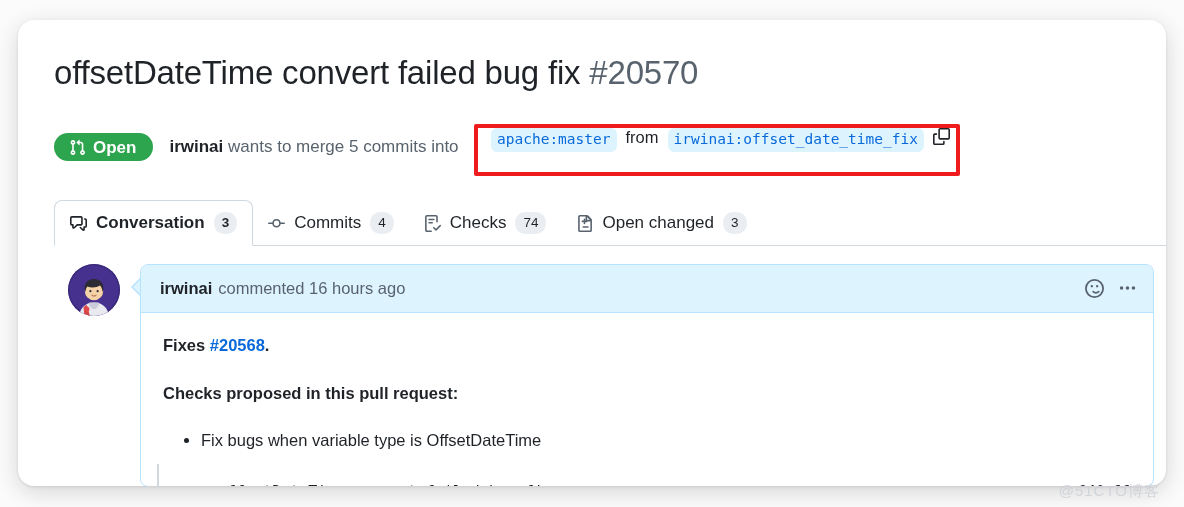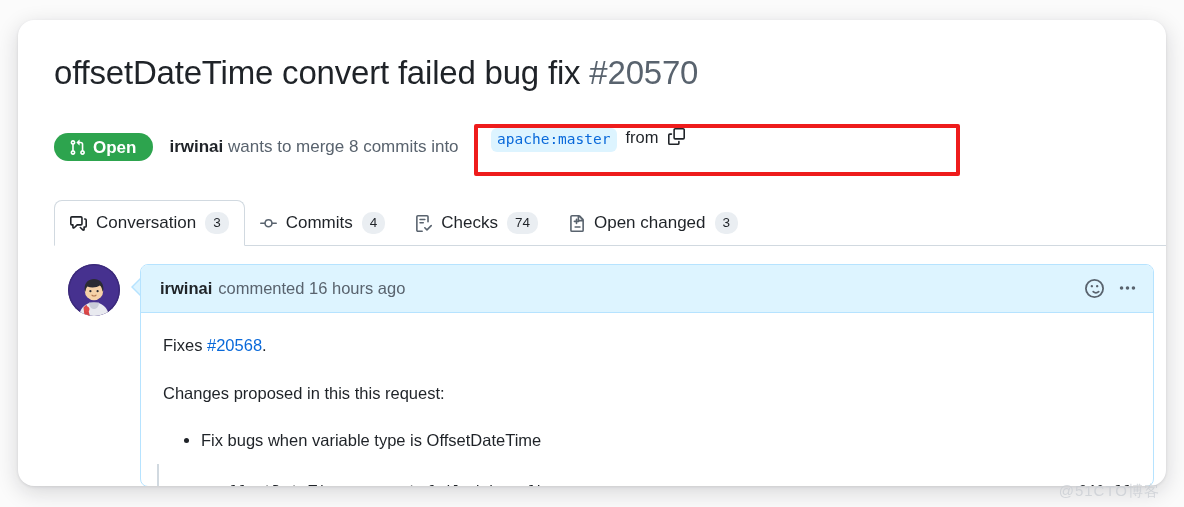--- a/index.html
+++ b/index.html
@@ -140,21 +140,21 @@
     line-height: 1;
     padding: 4px 8px 5px;
     min-width: 23px;
     text-align: center;
   }
   .tab.active {
     background: #ffffff;
     border: 1px solid #d1d9e0;
     border-bottom-color: #ffffff;
     border-radius: 8px 8px 0 0;
-    font-weight: 400;
+    font-weight: 700;
     z-index: 2;
   }
   .tab.active .tab-icon { color: #1f2328; }
 
   
   .avatar {
     position: absolute;
     left: 50px; top: 244px;
     width: 52px; height: 52px;
     border-radius: 50%;
@@ -190,21 +190,21 @@
     gap: 14px;
     color: #59636e;
   }
   .head-actions svg { display: block; }
   .comment-body {
     padding: 20px 22px 20px;
     font-size: 16.5px;
     line-height: 1.55;
     color: #1f2328;
   }
-  .comment-body p { margin: 0 0 22px; }
+  .comment-body p { margin: 0 0 22px; font-weight: bold; }
   .comment-body a { color: #0969da; text-decoration: none; }
   .comment-body ul { margin: 0; padding-left: 26px; }
   .comment-body li { margin: 12px; }
 
   
   .tail, .tail-in {
     position: absolute;
     width: 0; height: 0;
     border-style: solid;
   }
@@ -292,27 +292,28 @@
       <span class="state-badge">
         <span>
           <svg width="17" height="17" viewBox="0 0 16 16" fill="currentColor" aria-hidden="true">
             <path d="M1.5 3.25a2.25 2.25 0 1 1 3 2.122v5.256a2.251 2.251 0 1 1-1.5 0V5.372A2.25 2.25 0 0 1 1.5 3.25Zm5.677-.177L9.573.677A.25.25 0 0 1 10 .854V2.5h1A2.5 2.5 0 0 1 13.5 5v5.628a2.251 2.251 0 1 1-1.5 0V5a1 1 0 0 0-1-1h-1v1.646a.25.25 0 0 1-.427.177L7.177 3.427a.25.25 0 0 1 0-.354ZM3.75 2.5a.75.75 0 1 0 0 1.5.75.75 0 0 0 0-1.5Zm0 9.5a.75.75 0 1 0 0 1.5.75.75 0 0 0 0-1.5Zm8.25.75a.75.75 0 1 0 1.5 0 .75.75 0 0 0-1.5 0Z"></path>
           </svg>
         </span>
         <span>Open</span>
       </span>
       <span class="meta-text">
         <span class="author">irwinai</span>
-        <span>wants to merge 8 commits into</span>
+        <span>wants to merge 5 commits into</span>
       </span>
     </div>
 
     <div class="annot-box">
       <span class="branch-chip">apache:master</span>
       <span class="from-word">from</span>
+      <span class="branch-chip">irwinai:offset_date_time_fix</span>
       <span class="copy-icon">
         <svg width="17" height="17" viewBox="0 0 16 16" fill="currentColor" aria-hidden="true">
           <path d="M0 6.75C0 5.784.784 5 1.75 5h1.5a.75.75 0 0 1 0 1.5h-1.5a.25.25 0 0 0-.25.25v7.5c0 .138.112.25.25.25h7.5a.25.25 0 0 0 .25-.25v-1.5a.75.75 0 0 1 1.5 0v1.5A1.75 1.75 0 0 1 9.25 16h-7.5A1.75 1.75 0 0 1 0 14.25Z"></path>
           <path d="M5 1.75C5 .784 5.784 0 6.75 0h7.5C15.216 0 16 .784 16 1.75v7.5A1.75 1.75 0 0 1 14.25 11h-7.5A1.75 1.75 0 0 1 5 9.25Zm1.75-.25a.25.25 0 0 0-.25.25v7.5c0 .138.112.25.25.25h7.5a.25.25 0 0 0 .25-.25v-7.5a.25.25 0 0 0-.25-.25Z"></path>
         </svg>
       </span>
     </div>
 
     <div class="tabbar">
 
@@ -391,21 +392,21 @@
           <span>
             <svg width="19" height="19" viewBox="0 0 16 16" fill="currentColor" aria-hidden="true">
               <path d="M8 9a1.5 1.5 0 1 0 0-3 1.5 1.5 0 0 0 0 3Zm-5 0a1.5 1.5 0 1 0 0-3 1.5 1.5 0 0 0 0 3Zm10 0a1.5 1.5 0 1 0 0-3 1.5 1.5 0 0 0 0 3Z"></path>
             </svg>
           </span>
         </span>
       </div>
 
       <div class="comment-body">
         <p><span>Fixes </span><a href="#">#20568</a><span>.</span></p>
-        <p>Changes proposed in this this request:</p>
+        <p>Checks proposed in this pull request:</p>
         <ul>
           <li>Fix bugs when variable type is OffsetDateTime</li>
         </ul>
       </div>
     </div>
 
     <div class="timeline-line"></div>
     <div class="commit-row">
       <span class="commit-node">
         <svg width="17" height="17" viewBox="0 0 16 16" fill="currentColor" aria-hidden="true">

